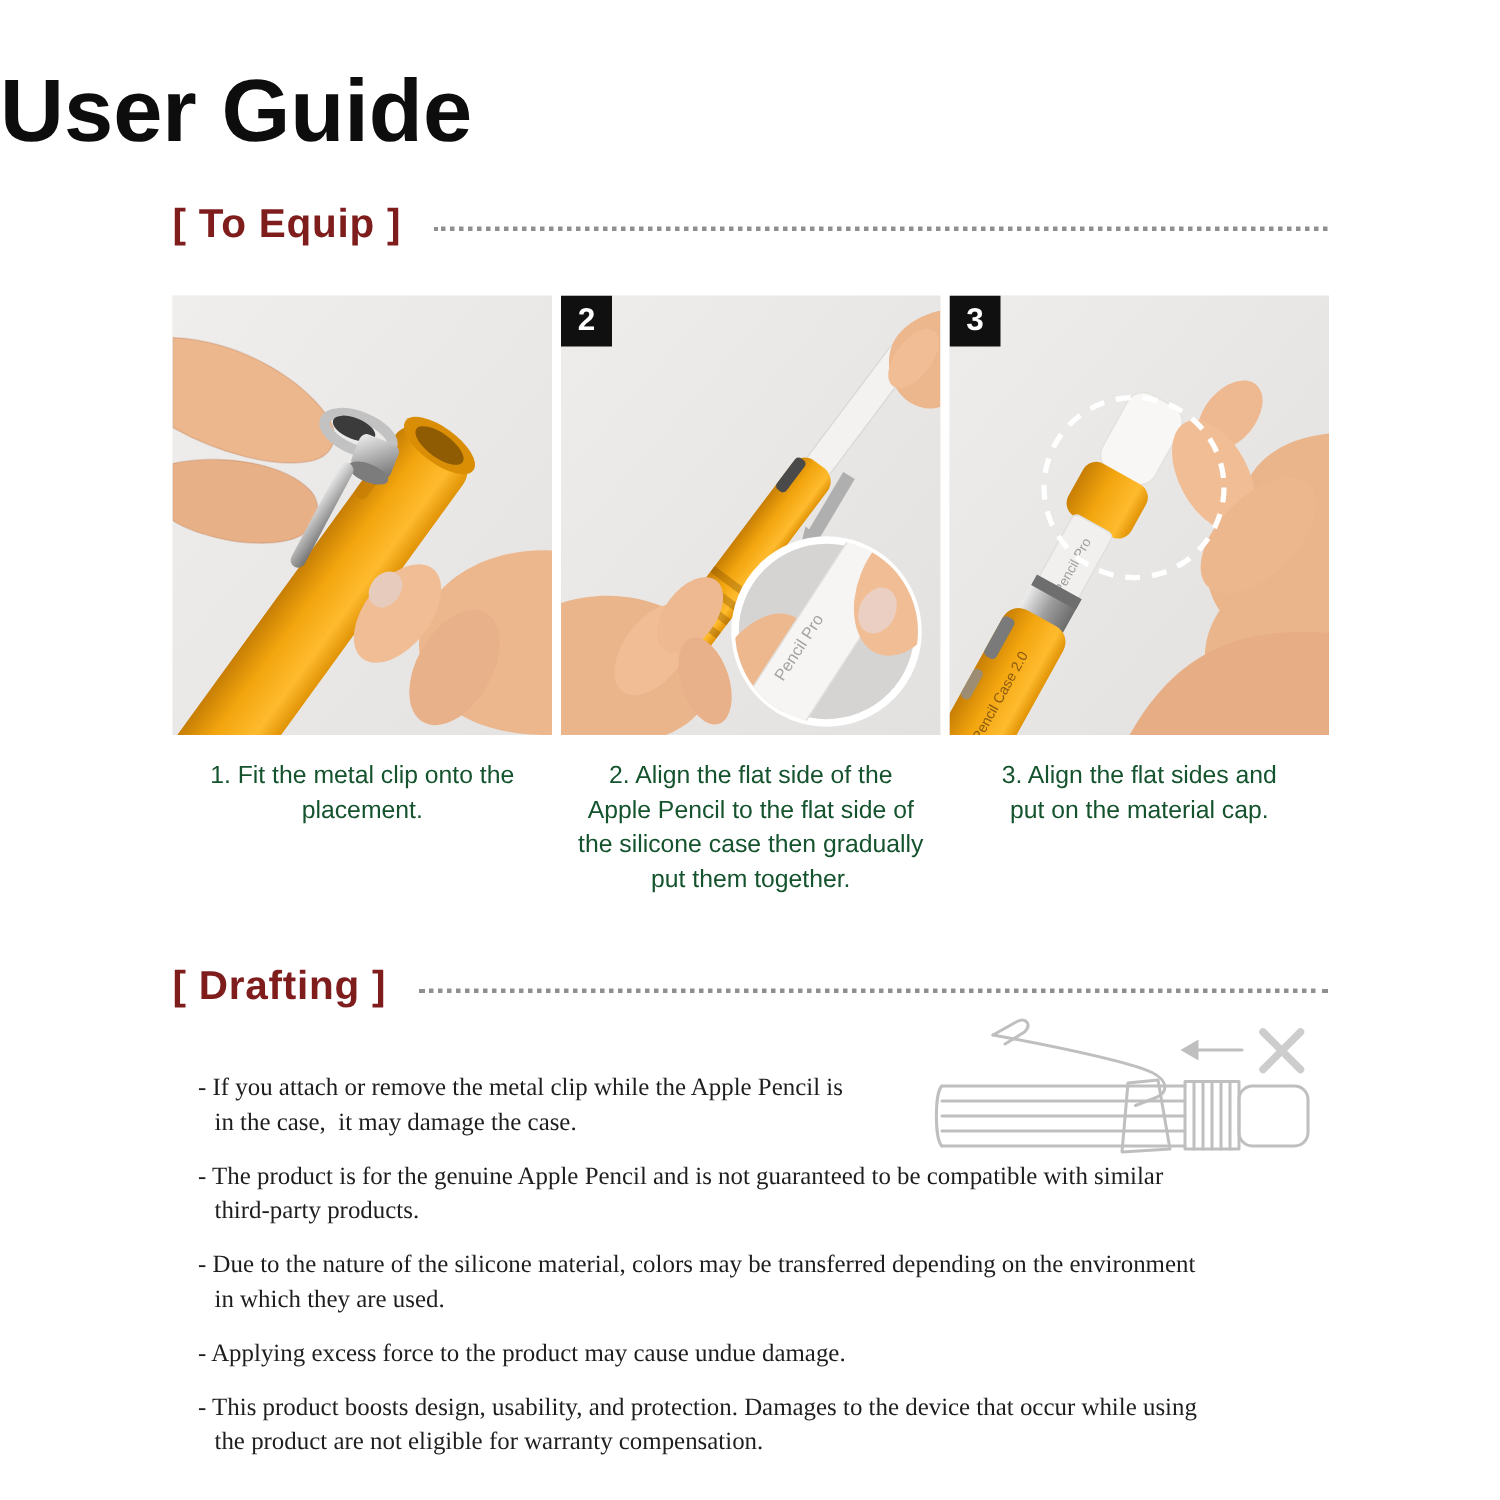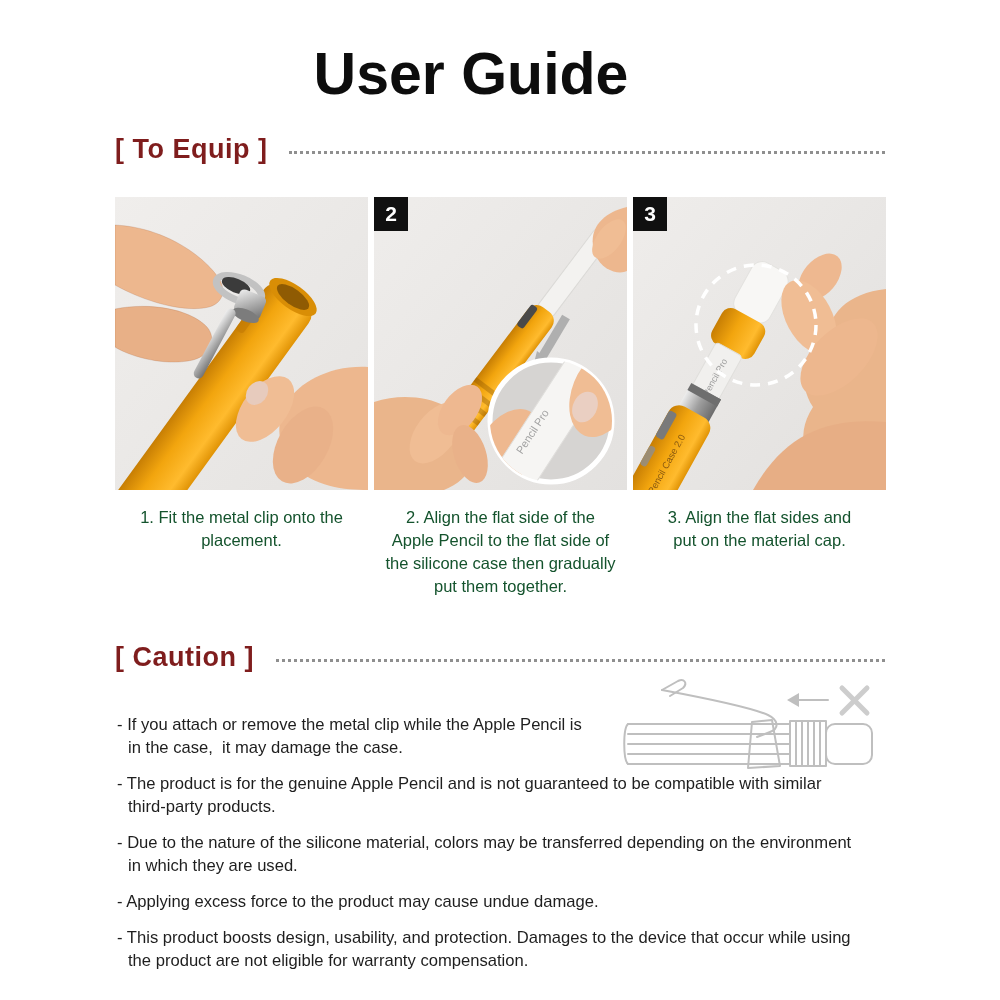--- a/index.html
+++ b/index.html
@@ -1,37 +1,37 @@
 <!DOCTYPE html>
 <html><head>
 <meta charset="utf-8">
 <style>
   html,body{margin:0;padding:0;background:#ffffff;}
   body{width:1000px;height:1000px;overflow:hidden;font-family:"Liberation Sans",sans-serif;color:#1e1e1e;}
   .page{position:relative;width:1000px;height:1000px;background:#fff;}
 
-  .title{position:absolute;top:40px;left:0;width:942px;text-align:center;
+  .title{position:absolute;top:40px;left:0;width:942px;text-align:left;
          font-size:59px;font-weight:bold;letter-spacing:0px;color:#0d0d0d;}
 
   .sec{position:absolute;left:115px;width:770px;display:flex;align-items:center;}
   #sec-equip{top:134px;}
   #sec-caution{top:642px;}
   .sec .h{font-size:27px;font-weight:bold;color:#7f1d1d;white-space:pre;letter-spacing:.5px;}
   .sec .dots{flex:1;margin-left:22px;height:0;border-top:3px dotted #8f8f8f;transform:translateY(3px);}
 
   .photos{position:absolute;left:115px;top:197px;display:flex;gap:6px;}
   .photo{width:253px;height:293px;position:relative;overflow:hidden;background:#ECEAE8;}
   .photo svg{display:block;}
   .badge{position:absolute;top:0;left:0;width:34px;height:34px;background:#101010;color:#fff;
          display:flex;align-items:center;justify-content:center;font-size:21px;font-weight:bold;}
 
   .captions{position:absolute;left:115px;top:506px;display:flex;gap:6px;}
   .caption{width:253px;text-align:center;font-size:16.5px;line-height:23px;color:#14532d;}
 
-  .bullets{position:absolute;left:117px;top:713px;width:790px;}
+  .bullets{position:absolute;left:132px;top:713px;width:790px;font-family:Liberation Serif, serif;}
   .bullet{margin-bottom:13px;font-size:16.6px;line-height:23px;}
   .b-line{white-space:pre-wrap;}
   .bullet .cont{padding-left:11px;}
 
   .caution-art{position:absolute;left:620px;top:674px;}
 </style>
 </head>
 <body>
 
 <div class="page">
@@ -232,21 +232,21 @@
       <div>the silicone case then gradually</div>
       <div>put them together.</div>
     </div>
     <div class="caption">
       <div>3. Align the flat sides and</div>
       <div>put on the material cap.</div>
     </div>
   </div>
 
   <div class="sec" id="sec-caution">
-    <span class="h">[ Caution ]</span>
+    <span class="h">[ Drafting ]</span>
     <span class="dots"></span>
   </div>
 
   <div class="caution-art">
     <svg width="265" height="100" viewBox="0 0 265 100">
       <g stroke="#BFBFBF" fill="none" stroke-width="2" stroke-linecap="round" stroke-linejoin="round">
 
         <g>
           <path d="M8,50 H170"></path>
             <path d="M8,60 H170"></path>

